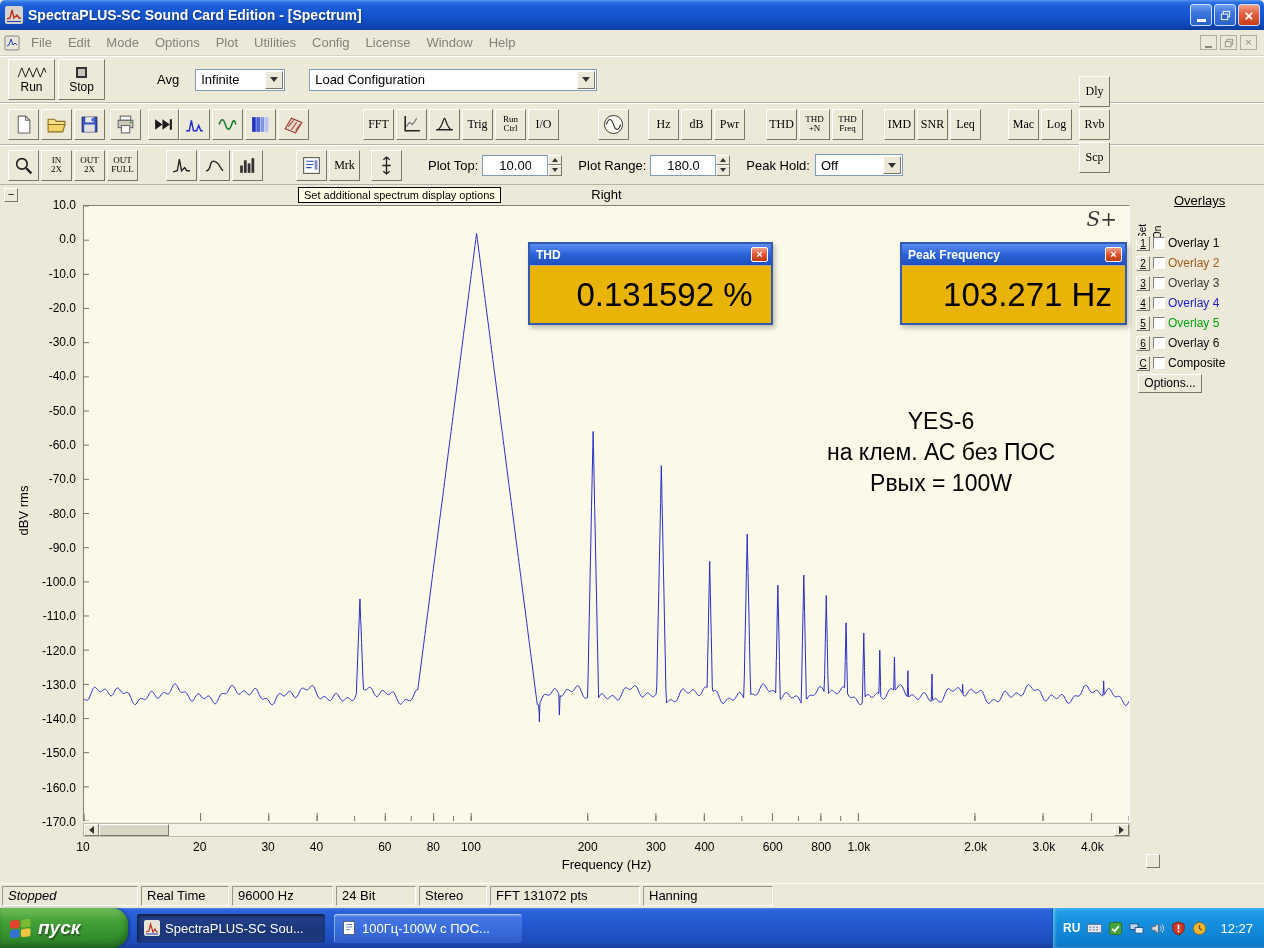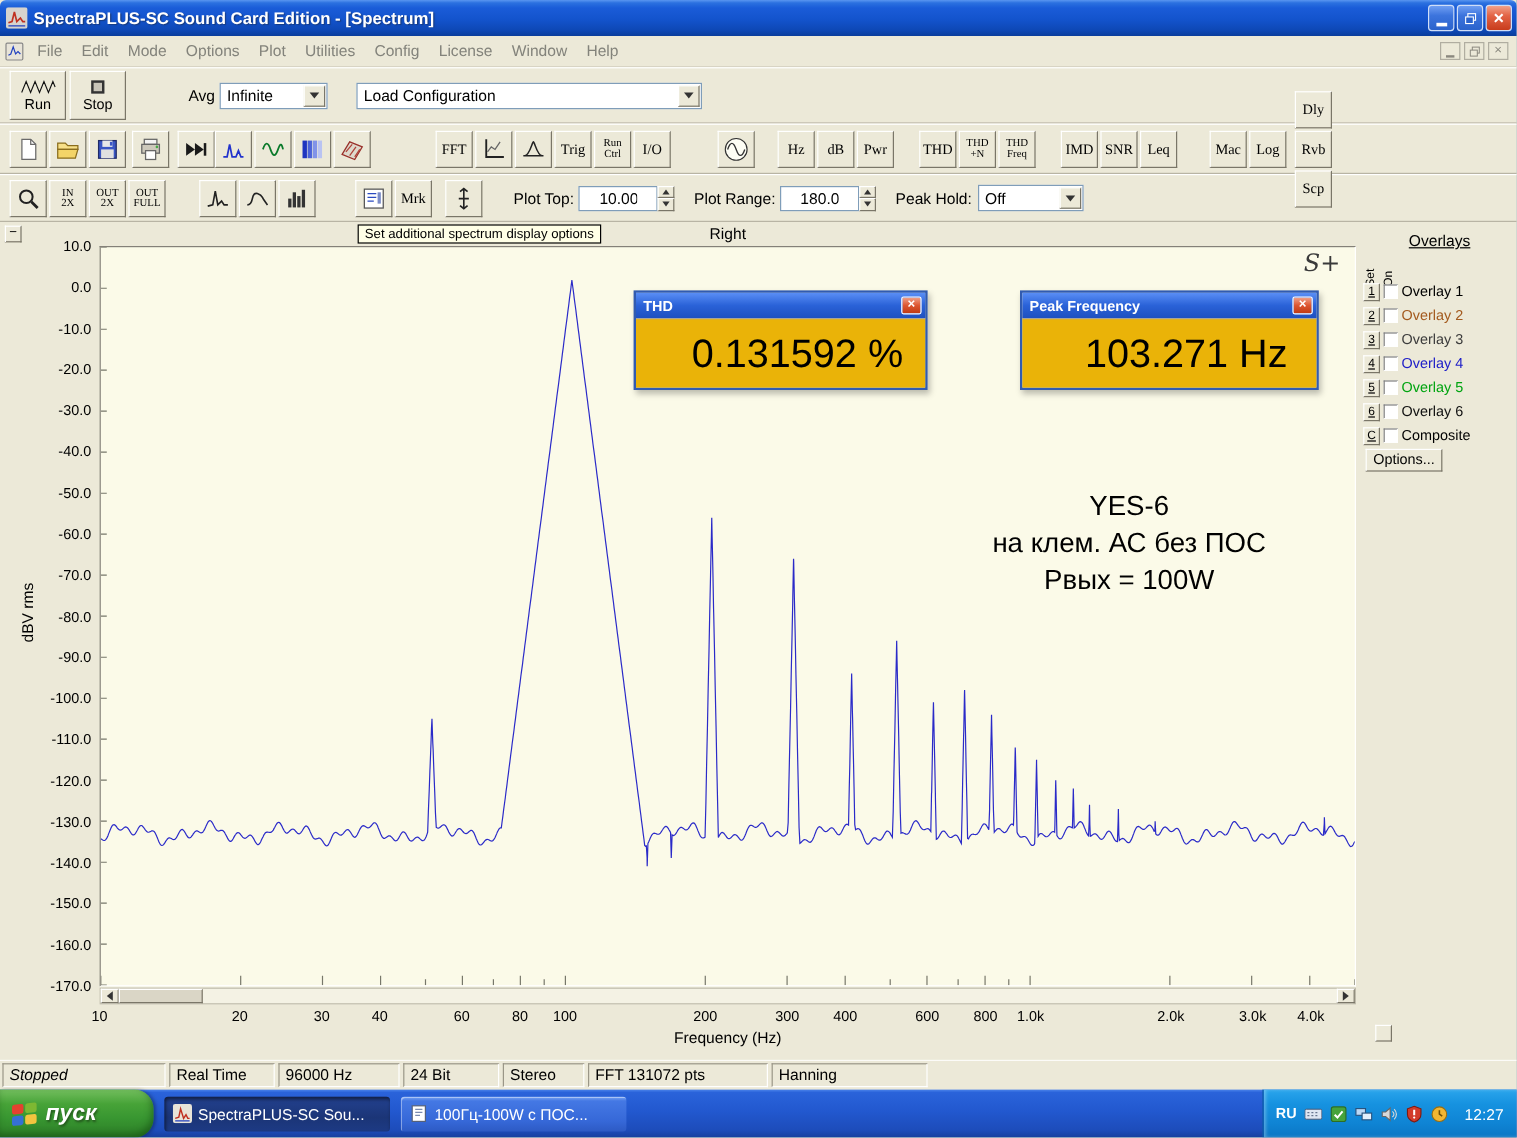--- a/index.html
+++ b/index.html
@@ -75,21 +75,21 @@
 
 
 .float-win{position:absolute;top:57px;border:2px solid #315bb0;background:#ECE9D8;box-shadow:2px 3px 5px rgba(0,0,0,.25);z-index:20;}
 .fw-title{height:21px;display:flex;align-items:center;padding:0 3px 0 6px;color:#fff;font-size:12px;font-weight:bold;
  background:linear-gradient(180deg,#5a8ef5 0%,#2a62d8 50%,#1e50c0 100%);}
 .fw-close{margin-left:auto;width:17px;height:15px;border:1px solid #fff;border-radius:2px;color:#fff;font-size:11px;line-height:13px;text-align:center;font-weight:bold;
  background:linear-gradient(180deg,#f0a088,#dd5630 50%,#c03a14);}
 .fw-body{background:#eab308;display:flex;align-items:center;justify-content:center;height:58px;border-top:1px solid #a8a497;padding-left:28px;}
 .fw-value{font-size:33px;color:#000;white-space:nowrap;}
 .thd{left:528px;width:245px;}
-.peakw{left:850px;width:249px;}
+.peakw{left:900px;width:227px;}
 
 
 .overlay-panel{position:absolute;left:1136px;top:8px;width:126px;height:205px;font-size:12px;}
 .ov-header{padding-left:38px;text-decoration:underline;font-size:13px;}
 .ov-vert{position:absolute;top:14px;font-size:10px;writing-mode:vertical-rl;transform:rotate(180deg);height:32px;color:#000;}
 .ov-set{left:1px;}
 .ov-on{left:16px;}
 #overlay-rows{position:absolute;top:40px;left:0;width:100%;}
 .ov-row{height:20px;display:flex;align-items:center;gap:3px;}
 .ov-num{width:14px;height:15px;background:#ECE9D8;border:1px solid;border-color:#fff #7a7668 #7a7668 #fff;font-size:10px;text-align:center;line-height:13px;text-decoration:underline;flex:none;}
@@ -187,21 +187,21 @@
       <svg viewBox="0 0 32 14">
           <path d="M1 12L5 2l4 10 4-10 4 10 4-10 4 10 4-10 2 5" fill="none" stroke="#111"></path>
         </svg>
       <span>Run</span>
     </div>
     <div class="bigbtn" style="margin-left:3px">
       <span class="stopsq"></span>
       <span>Stop</span>
     </div>
     <span class="lbl" style="margin-left:52px">Avg</span>
-    <div class="combo" style="width:90px;margin-left:4px">
+    <div class="combo" style="width:90px;margin-left:16px">
       <span>Infinite</span>
       <span class="combo-btn">
           <span class="arr-down"></span>
         </span>
     </div>
     <div class="combo" style="width:288px;margin-left:24px">
       <span>Load Configuration</span>
       <span class="combo-btn">
           <span class="arr-down"></span>
         </span>

